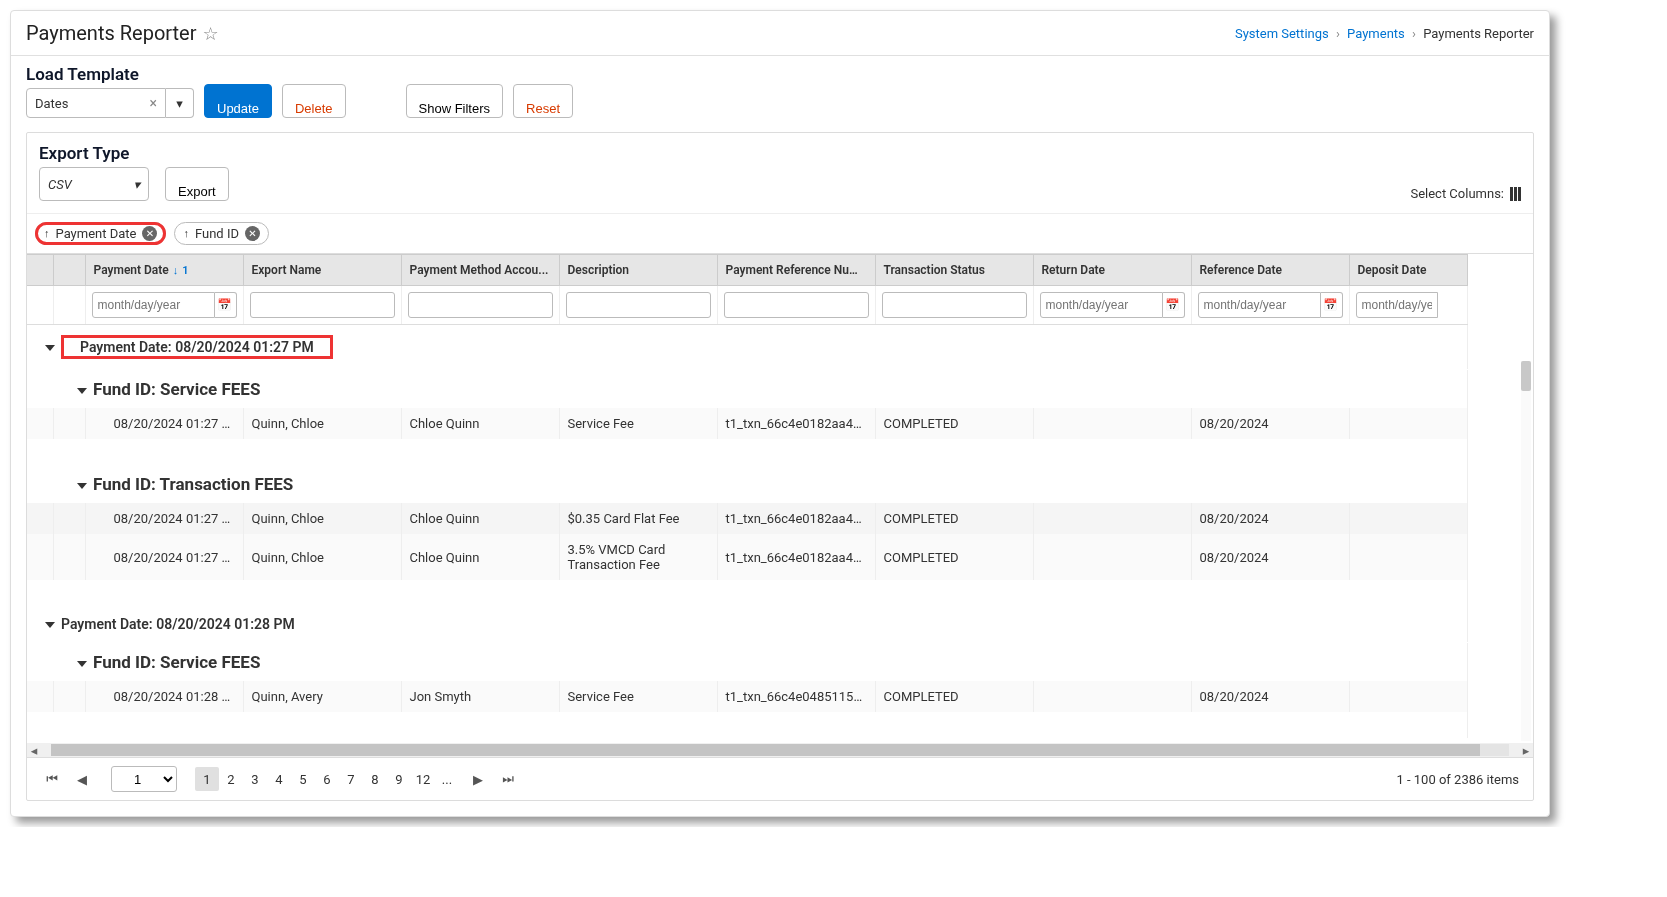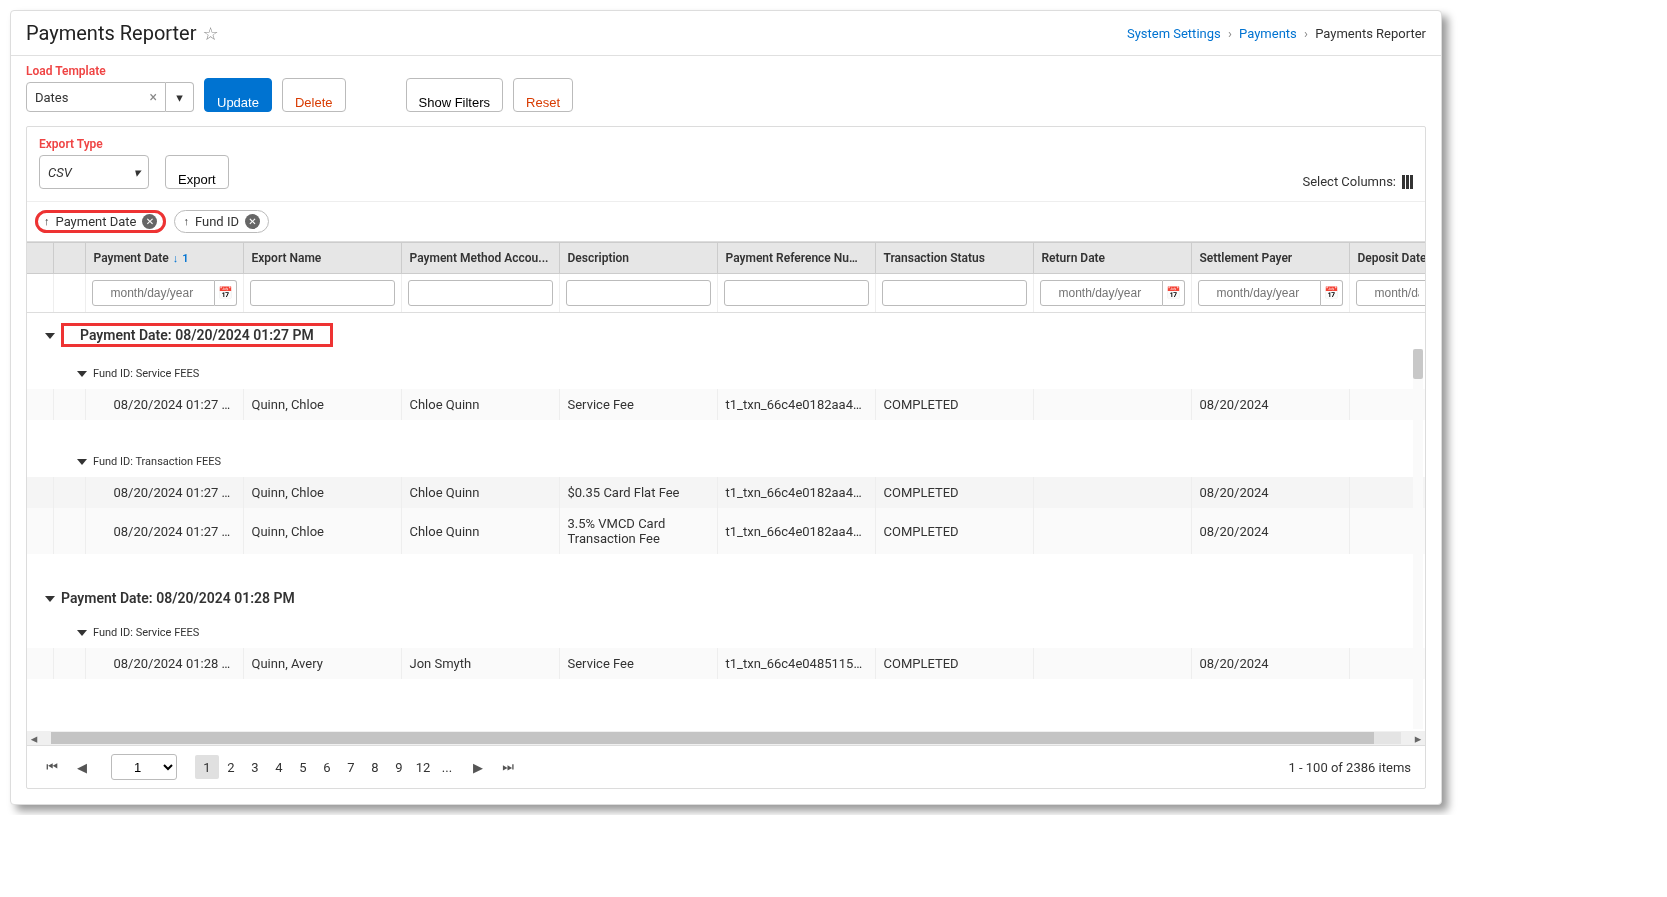--- a/index.html
+++ b/index.html
@@ -1,27 +1,27 @@
 <!DOCTYPE html>
 <html><head>
 <meta charset="utf-8">
 <style>
   * { box-sizing: border-box; margin: 0; padding: 0; }
   body { font-family: -apple-system, BlinkMacSystemFont, "Segoe UI", Roboto, "Helvetica Neue", Arial, sans-serif; font-size: 13px; color: #333; background: #fff; }
-  .page { width: 1432px; margin: 10px; border: 1px solid #ddd; background: #fff; box-shadow: 6px 6px 8px rgba(0,0,0,0.4); border-radius: 4px; }
+  .page { width: 1540px; margin: 10px; border: 1px solid #ddd; background: #fff; box-shadow: 6px 6px 8px rgba(0,0,0,0.4); border-radius: 4px; }
   .title-bar { display: flex; align-items: center; justify-content: space-between; padding: 10px 15px; border-bottom: 1px solid #e0e0e0; }
   .title-left { display: flex; align-items: center; gap: 6px; }
   .title-left h1 { font-size: 20px; font-weight: 400; color: #222; }
   .star { font-size: 18px; color: #888; cursor: pointer; }
   .breadcrumb { font-size: 13px; color: #333; }
   .breadcrumb a { color: #0073d1; text-decoration: none; cursor: pointer; }
   .breadcrumb .sep { color: #888; margin: 0 4px; }
   .toolbar { padding: 8px 15px 14px; display: flex; align-items: flex-end; gap: 10px; }
   .field-group { display: flex; flex-direction: column; gap: 4px; }
-  .field-label { font-size: 12px; font-weight: 600; color: #ef4444; }
+  .field-label { font-size: 17px; font-weight: 600; color: #0f172a; }
   .template-select { display: flex; }
   .template-input { width: 140px; height: 30px; border: 1px solid #bbb; border-radius: 4px 0 0 4px; padding: 0 8px; display: flex; align-items: center; justify-content: space-between; }
   .template-input .clear { color: #888; cursor: pointer; font-size: 14px; }
   .template-caret { width: 28px; height: 30px; border: 1px solid #bbb; border-left: none; border-radius: 0 4px 4px 0; display: flex; align-items: center; justify-content: center; cursor: pointer; }
   .btn { height: 30px; border: 1px solid #bbb; border-radius: 4px; background: #fff; padding: 16px 12px; font-size: 13px; cursor: pointer; }
   .btn-primary { background: #0073d1; color: #fff; border-color: #0073d1; }
   .btn-danger-text { color: #d83b01; }
   .panel { margin: 0 15px 15px; border: 1px solid #dcdcdc; border-radius: 2px; }
   .panel-top { display: flex; align-items: flex-end; justify-content: space-between; padding: 10px 12px 12px; border-bottom: 1px solid #eee; }
   .panel-top-left { display: flex; align-items: flex-end; gap: 16px; }
@@ -34,27 +34,27 @@
   .chip.hl { outline: 3px solid #e33; outline-offset: -3px; }
   .chip .arrow { font-size: 11px; }
   .chip .close { width: 15px; height: 15px; border-radius: 50%; background: #666; color: #fff; display: inline-flex; align-items: center; justify-content: center; font-size: 10px; }
   .grid-wrap { overflow-x: auto; border-top: 1px solid #ddd; position: relative; }
   table.grid { border-collapse: collapse; width: 1440px; table-layout: fixed; }
   .grid th { background: #e6e6e6; border-top: 1px solid #ccc; border-bottom: 1px solid #ccc; border-right: 1px solid #ccc; padding: 8px 8px; text-align: left; font-size: 12px; font-weight: 600; color: #333; white-space: nowrap; overflow: hidden; text-overflow: ellipsis; }
   .grid th.handle { width: 26px; background: #e6e6e6; }
   .grid th.checkbox { width: 32px; }
   .grid td { border-right: 1px solid #eee; padding: 8px 8px; font-size: 13px; color: #333; white-space: nowrap; overflow: hidden; text-overflow: ellipsis; }
   .grid tr.filter-row td { background: #fff; border-bottom: 1px solid #ddd; padding: 6px 6px; }
-  .grid tr.filter-row input { width: 100%; height: 26px; border: 1px solid #bbb; border-radius: 3px; padding: 0 18px; font-size: 12px; }
+  .grid tr.filter-row input { width: 100%; height: 26px; border: 1px solid #bbb; border-radius: 3px; padding: 0 5px; font-size: 12px; }
   .date-input { display: flex; align-items: center; }
   .date-input input { border-radius: 3px 0 0 3px !important; }
   .date-input .cal { width: 26px; height: 26px; border: 1px solid #bbb; border-left: none; border-radius: 0 3px 3px 0; display: flex; align-items: center; justify-content: center; background: #fff; cursor: pointer; font-size: 12px; }
   .grid tr.group-row td { background: #fff; font-weight: 600; font-size: 14px; padding: 10px 8px; border-bottom: 1px solid #fff; }
   .grid tr.group-row.hl td span.hl-span { border: 3px solid #e33; padding: 1px 16px; display: inline-block; }
-  .grid tr.subgroup-row td { font-weight: 400; font-size: 11px; padding: 9px 8px 9px 50px; }
+  .grid tr.subgroup-row td { font-weight: 700; font-size: 17px; padding: 9px 8px 9px 50px; }
   .grid tr.data-row td:first-child { width: 26px; }
   .grid tr.data-row:nth-of-type(odd) td { background: #fafafa; }
   .grid tr.alt td { background: #f5f5f5; }
   .caret { display: inline-block; width: 0; height: 0; border-left: 5px solid transparent; border-right: 5px solid transparent; border-top: 6px solid #333; margin-right: 6px; cursor: pointer; vertical-align: middle; }
   .sort-ind { color: #0073d1; font-size: 11px; margin-left: 4px; }
   .scroll-track { position: absolute; right: 2px; top: 36px; width: 10px; bottom: 2px; background: #fafafa; }
   .scroll-thumb { width: 100%; background: #c8c8c8; border-radius: 2px; }
   .hscroll { height: 14px; background: #f0f0f0; display:flex; align-items:center; }
   .hscroll .htrack { flex:1; height:12px; background:#e4e4e4; position:relative; margin:0 10px; }
   .hscroll .hthumb { position:absolute; left:0; width:98%; height:100%; background:#c4c4c4; }
@@ -160,21 +160,21 @@
           <tr>
             <th class="handle"></th>
             <th class="checkbox"></th>
             <th><span>Payment Date</span><span class="sort-ind">↓</span><span class="sort-ind">1</span></th>
             <th>Export Name</th>
             <th>Payment Method Accou...</th>
             <th>Description</th>
             <th>Payment Reference Num...</th>
             <th>Transaction Status</th>
             <th>Return Date</th>
-            <th>Settlement Payer</th>
+            <th>Reference Date</th>
             <th>Deposit Date</th>
           </tr>
           <tr class="filter-row">
             <td></td>
               <td></td>
             <td>
                 <div class="date-input">
                   <input placeholder="month/day/year" style="">
                   <span class="cal">📅</span>
                 </div>

